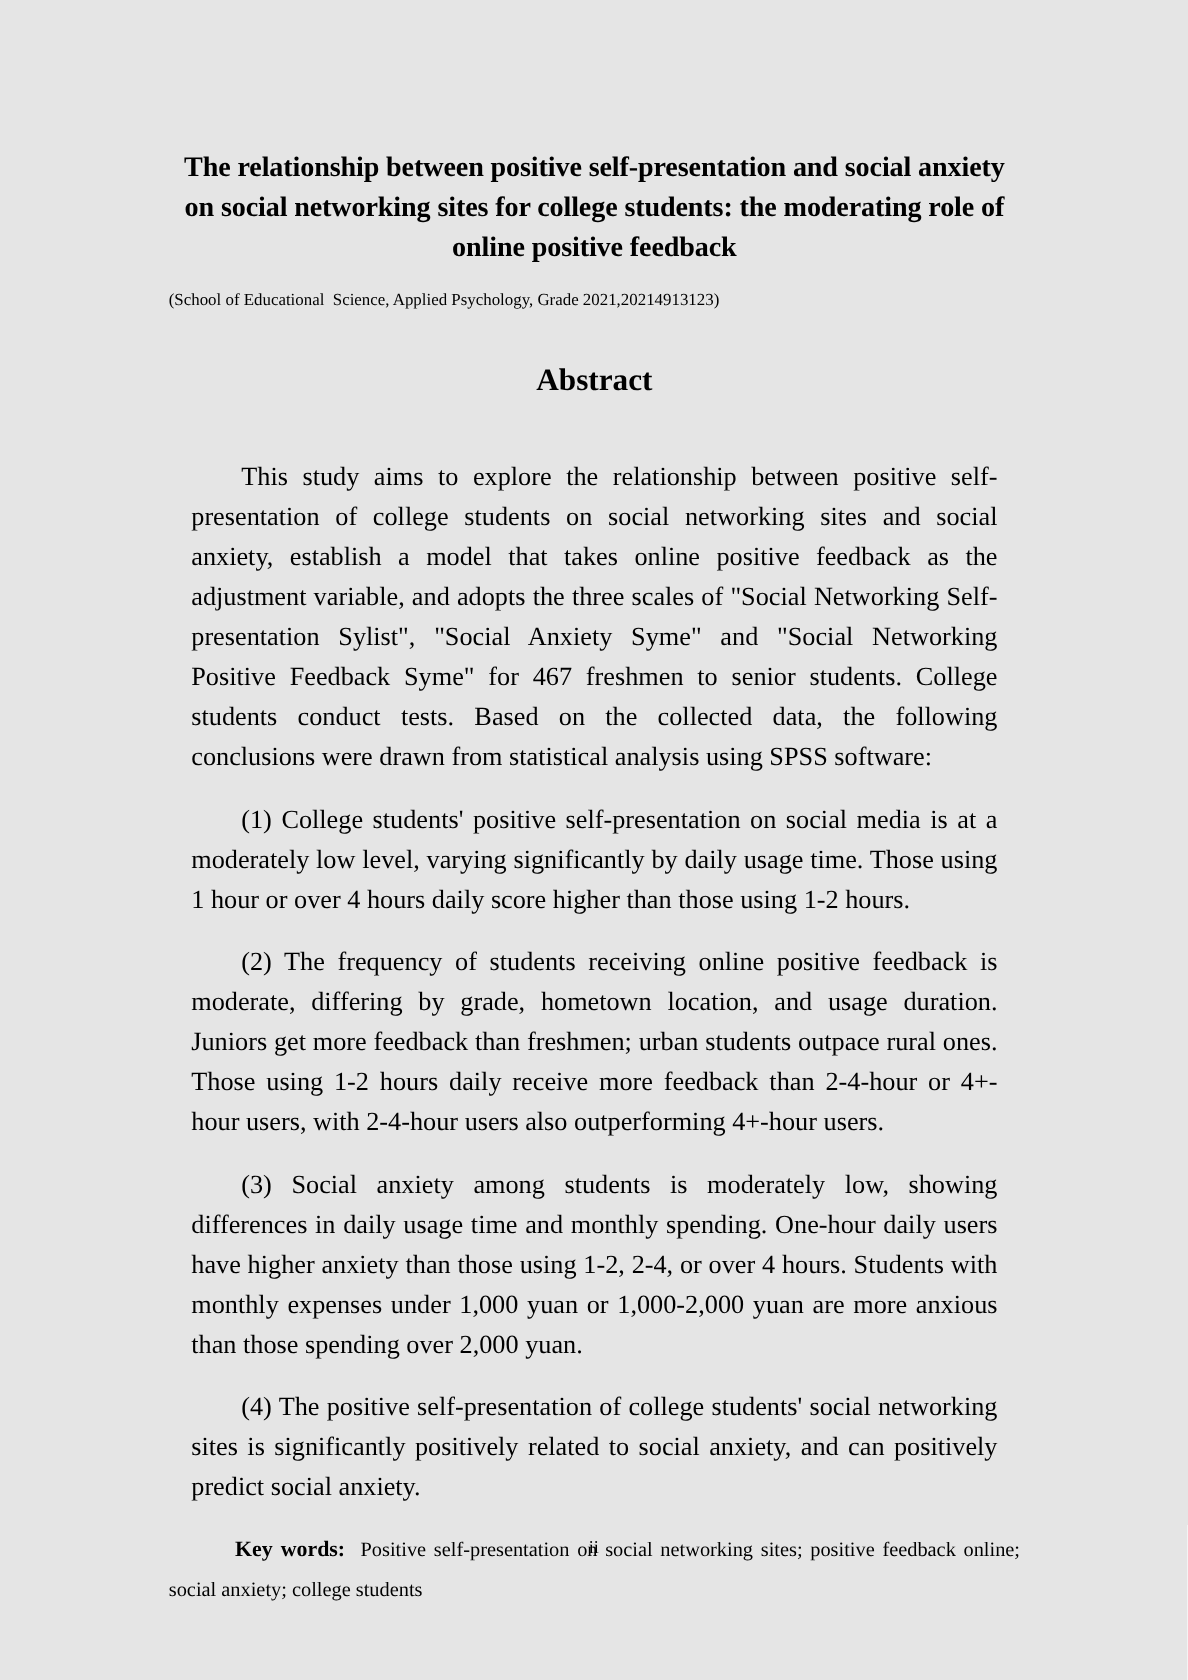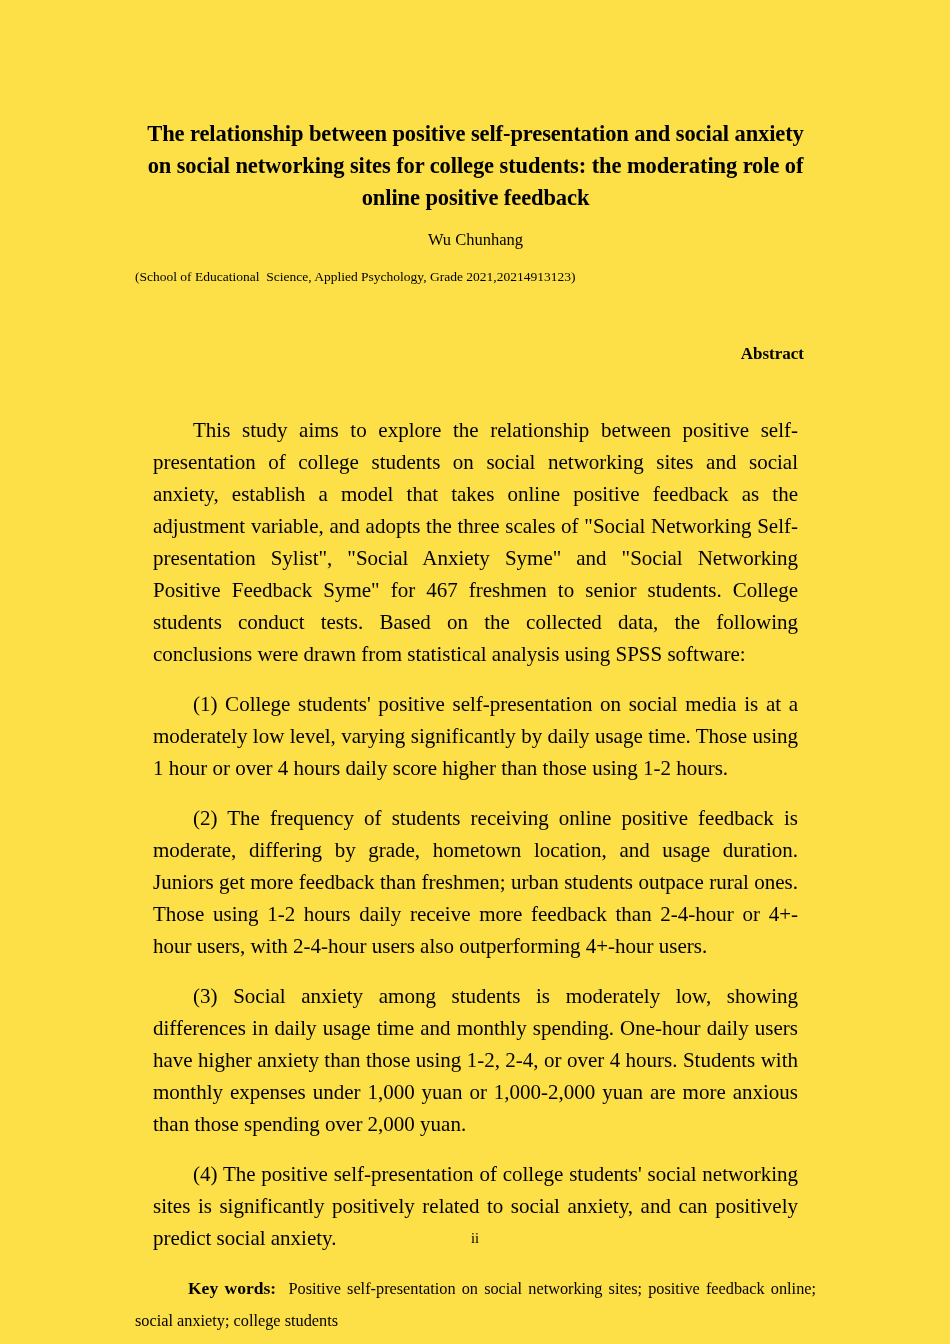--- a/index.html
+++ b/index.html
@@ -4,21 +4,21 @@
 <style>
   html, body {
     margin: 0;
     padding: 0;
     background: #ffffff;
   }
   .page {
     position: relative;
     width: 950px;
     height: 1344px;
-    background: #fde047;
+    background: #e5e5e5;
     margin: 0 auto;
     overflow: hidden;
     font-family: "Liberation Serif", "DejaVu Serif", serif;
     color: #000000;
   }
   .content {
     position: absolute;
     left: 135px;
     top: 0;
     width: 681px;
@@ -41,24 +41,24 @@
   }
   .affiliation {
     font-size: 13.5px;
     text-align: left;
     margin: 0;
     padding-top: 16px;
     line-height: 20px;
     white-space: pre;
   }
   .abstract-heading {
-    font-size: 17px;
+    font-size: 25px;
     font-weight: bold;
-    text-align: right;
-    margin: 12px;
+    text-align: center;
+    margin: 0;
     padding-top: 39px;
     line-height: 32px;
   }
   .para {
     font-size: 21px;
     line-height: 32px;
     text-align: justify;
     text-justify: inter-word;
     margin: 18px;
     text-indent: 40px;
@@ -90,21 +90,20 @@
   }
 </style>
 </head>
 <body>
 
 <div class="page">
   <div class="content">
 
     <h1 class="title">The relationship between positive self-presentation and social anxiety on social networking sites for college students: the moderating role of online positive feedback</h1>
 
-    <p class="author">Wu Chunhang</p>
 
     <p class="affiliation">(School of Educational  Science, Applied Psychology, Grade 2021,20214913123)</p>
 
     <h2 class="abstract-heading">Abstract</h2>
 
     <p class="para first">This study aims to explore the relationship between positive self-presentation of college students on social networking sites and social anxiety, establish a model that takes online positive feedback as the adjustment variable, and adopts the three scales of "Social Networking Self-presentation Sylist", "Social Anxiety Syme" and "Social Networking Positive Feedback Syme" for 467 freshmen to senior students. College students conduct tests. Based on the collected data, the following conclusions were drawn from statistical analysis using SPSS software:</p>
 
     <p class="para">(1) College students' positive self-presentation on social media is at a moderately low level, varying significantly by daily usage time. Those using 1 hour or over 4 hours daily score higher than those using 1-2 hours.</p>
 
     <p class="para">(2) The frequency of students receiving online positive feedback is moderate, differing by grade, hometown location, and usage duration. Juniors get more feedback than freshmen; urban students outpace rural ones. Those using 1-2 hours daily receive more feedback than 2-4-hour or 4+-hour users, with 2-4-hour users also outperforming 4+-hour users.</p>

